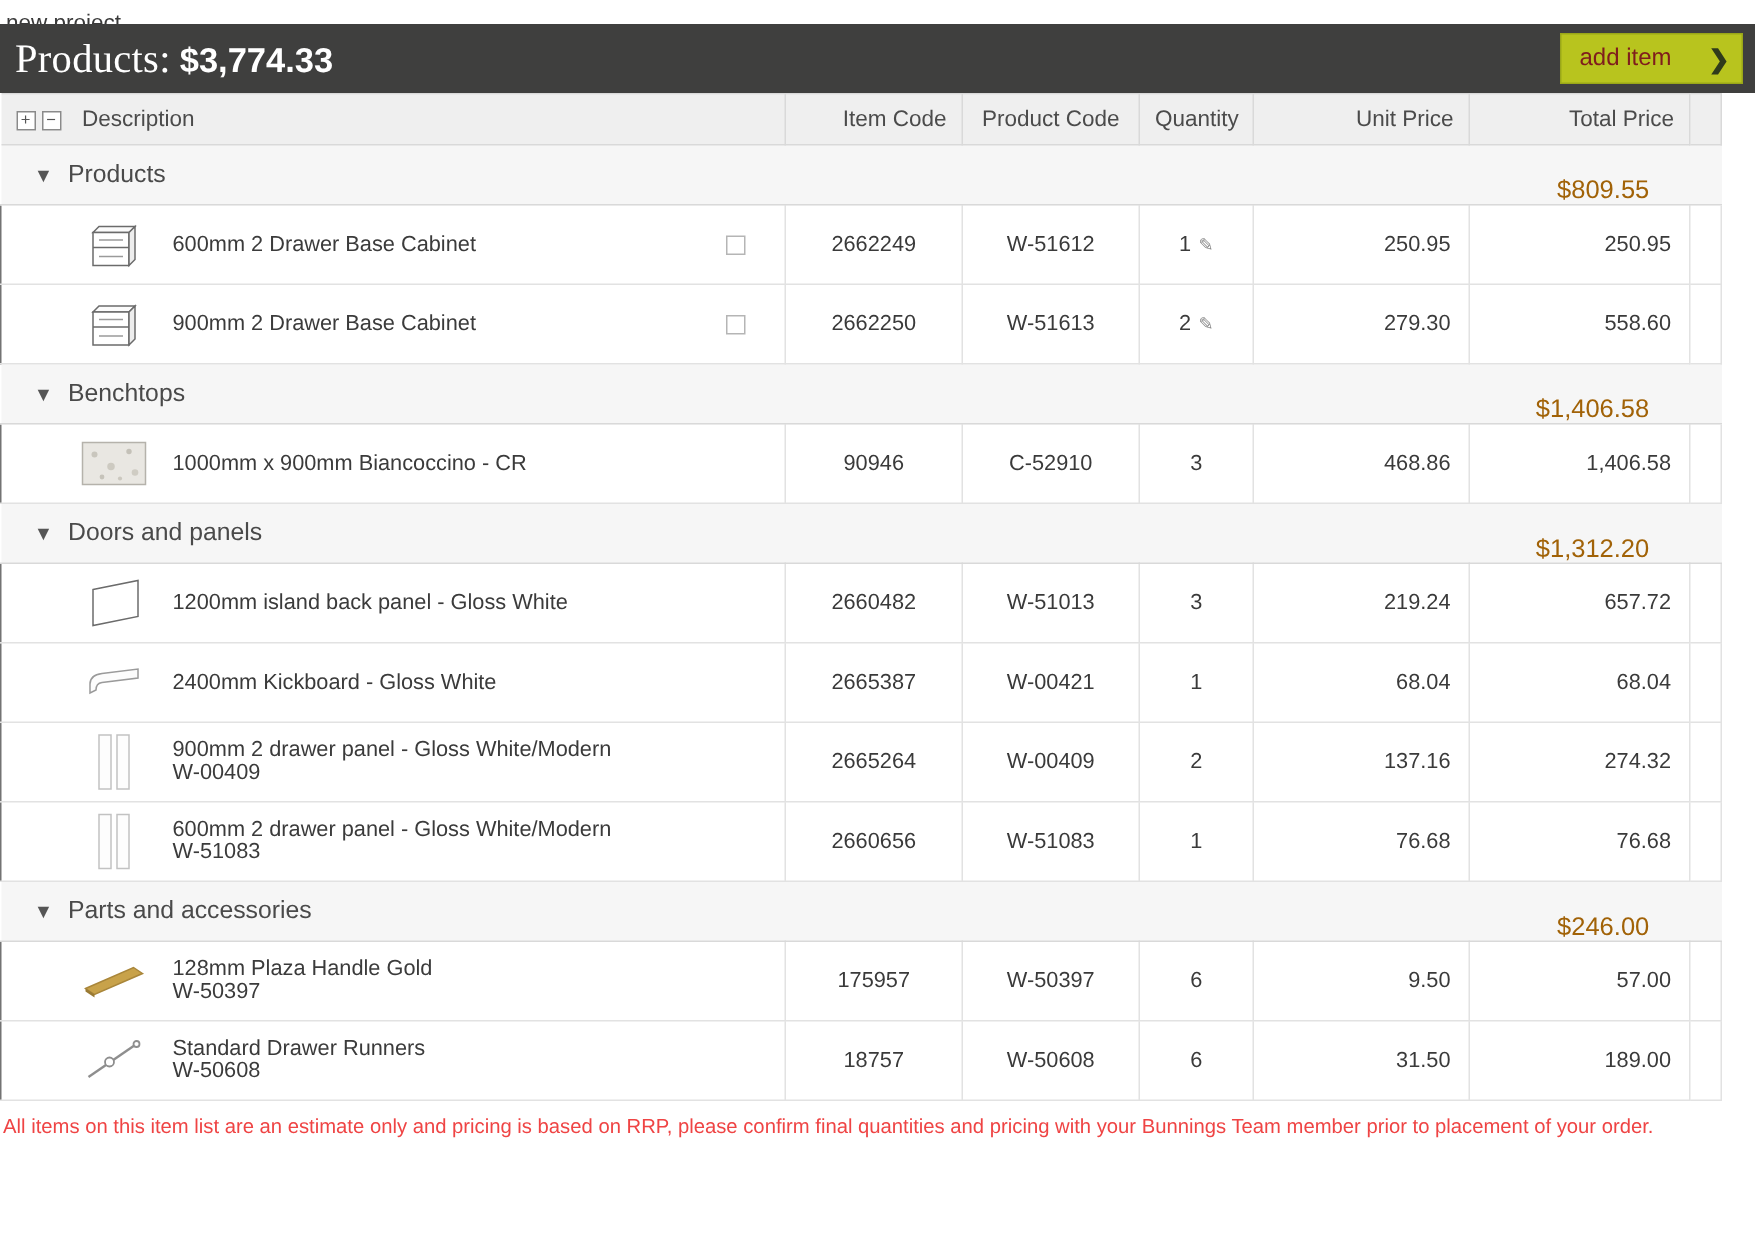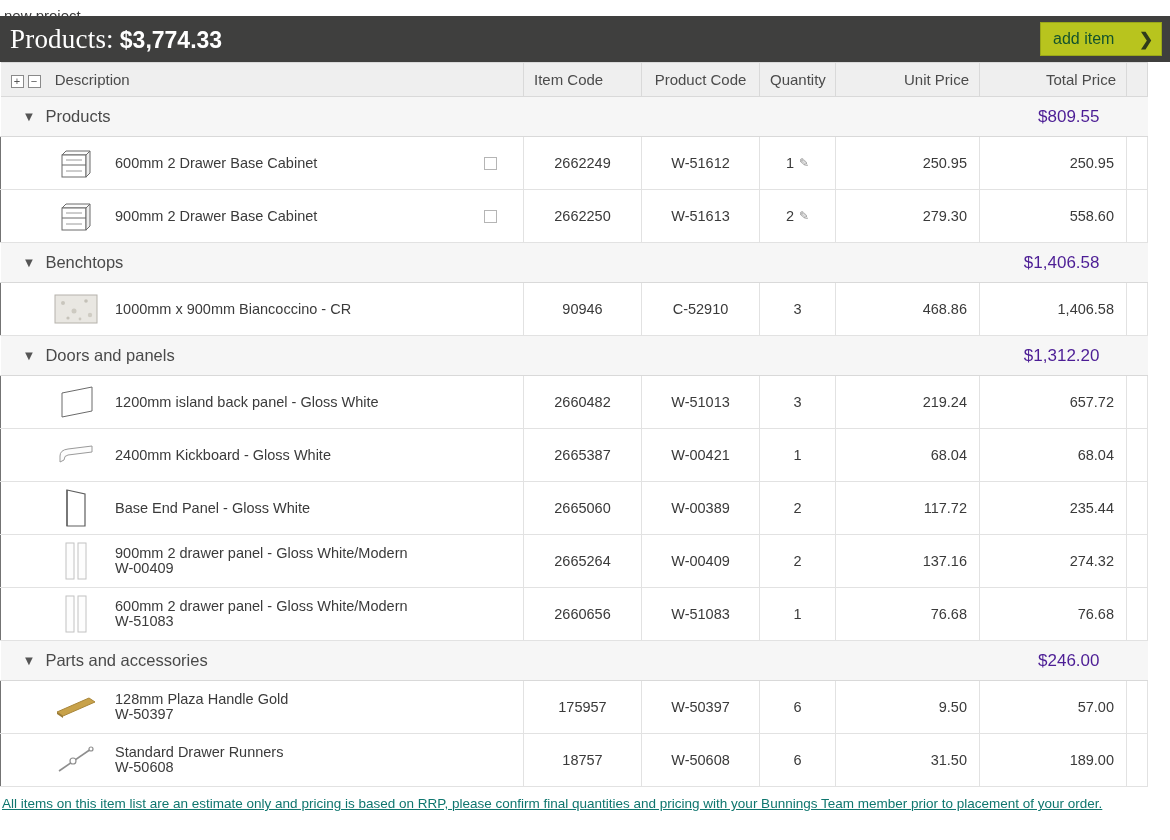--- a/index.html
+++ b/index.html
@@ -54,21 +54,21 @@
     border: 1px solid #9aa718;
     height: 34px;
     display: flex;
     align-items: center;
     font-size: 16px;
     padding: 0 0 0 12px;
     cursor: pointer;
     min-width: 122px;
     justify-content: space-between;
   }
-  .add-item-btn .lbl { color: #14532d; }
+  .add-item-btn .lbl { color: #7f1d1d; }
   .add-item-btn .chev {
     width: 30px; height: 32px;
     display: flex; align-items: center; justify-content: center;
     font-size: 17px; font-weight: bold; color: #2f3b1b;
   }
 
   
   table.items {
     width: 1146px;
     border-collapse: collapse;
@@ -80,21 +80,21 @@
     border: 1px solid #d9d9d9;
     border-left: none;
     height: 34px;
     font-weight: normal;
     color: #4b4b4b;
     font-size: 15px;
     padding: 0 10px;
     vertical-align: middle;
   }
   th.col-desc { text-align: left; width: 523px; border-left: 1px solid #d9d9d9; }
-  th.col-item { width: 118px; text-align: left; }
+  th.col-item { width: 118px; text-align: right; }
   th.col-prod { width: 118px; text-align: center; margin-top: 36px; }
   th.col-qty  { width: 76px;  text-align: center; margin-top: 28px; }
   th.col-unit { width: 144px; text-align: right; }
   th.col-total{ width: 147px; text-align: right; }
   th.col-pad  { width: 20px; border-right: none; background:#efefef;}
 
   .expander {
     display: inline-flex;
     gap: 4px;
     margin-right: 10px;
@@ -132,25 +132,25 @@
     display: flex;
     align-items: center;
   }
   .caret {
     color: #555;
     margin-right: 10px;
     font-size: 13px;
   }
   .group-total {
     font-size: 17px;
-    color: #4c1d95;
+    color: #a16207;
     align-self: flex-end;
     padding-bottom: 0px;
     position: relative;
-    top: 0;
+    top: 10px;
   }
 
   
   tr.item-row td {
     border-bottom: 1px solid #e2e2e2;
     border-right: 1px solid #e2e2e2;
     height: 52px;
     vertical-align: middle;
     color: #3a3a3a;
   }
@@ -194,24 +194,23 @@
     align-items: center;
     justify-content: center;
     gap: 5px;
   }
   .pencil { color: #8a8a8a; font-size: 12px; cursor: pointer; }
   td.c-pad { border-right: none; }
 
   
   .footnote {
     font-size: 13.5px;
-    color: #0f766e;
+    color: #ef4444;
     line-height: 17px;
     padding: 8px 20px 0 2px;
-    text-decoration: underline;
   }
 
   svg { display: block; }
 </style>
 </head>
 <body>
 
 <div id="root">
 
   <div class="project-title">new project</div>
@@ -396,41 +395,20 @@
               <span>1</span>
             </span></td>
           <td class="c-unit">68.04</td>
           <td class="c-total">68.04</td>
           <td class="c-pad"></td>
         </tr>
         <tr class="item-row">
           <td class="c-desc">
             <div class="desc-cell">
               <span class="thumb">
-                <svg width="34" height="44" viewBox="0 0 34 44">
-                  <polygon points="8,4 26,8 26,40 8,40" fill="#ffffff" stroke="#5e5e5e" stroke-width="1.2"></polygon>
-                  <line x1="8" y1="4" x2="8" y2="40" stroke="#5e5e5e" stroke-width="1.2"></line>
-                </svg>
-              </span>
-              <span class="desc-text">Base End Panel - Gloss White</span>
-            </div>
-          </td>
-          <td class="c-item">2665060</td>
-          <td class="c-prod">W-00389</td>
-          <td class="c-qty"><span class="qty-wrap">
-              <span>2</span>
-            </span></td>
-          <td class="c-unit">117.72</td>
-          <td class="c-total">235.44</td>
-          <td class="c-pad"></td>
-        </tr>
-        <tr class="item-row">
-          <td class="c-desc">
-            <div class="desc-cell">
-              <span class="thumb">
                 <svg width="40" height="44" viewBox="0 0 40 44">
                   <rect x="10" y="4" width="8" height="36" fill="#fdfdfd" stroke="#c2c2c2" stroke-width="1"></rect>
                   <rect x="22" y="4" width="8" height="36" fill="#fdfdfd" stroke="#c2c2c2" stroke-width="1"></rect>
                 </svg>
               </span>
               <span class="desc-text">900mm 2 drawer panel - Gloss White/Modern<span class="sub">W-00409</span></span>
             </div>
           </td>
           <td class="c-item">2665264</td>
           <td class="c-prod">W-00409</td>

